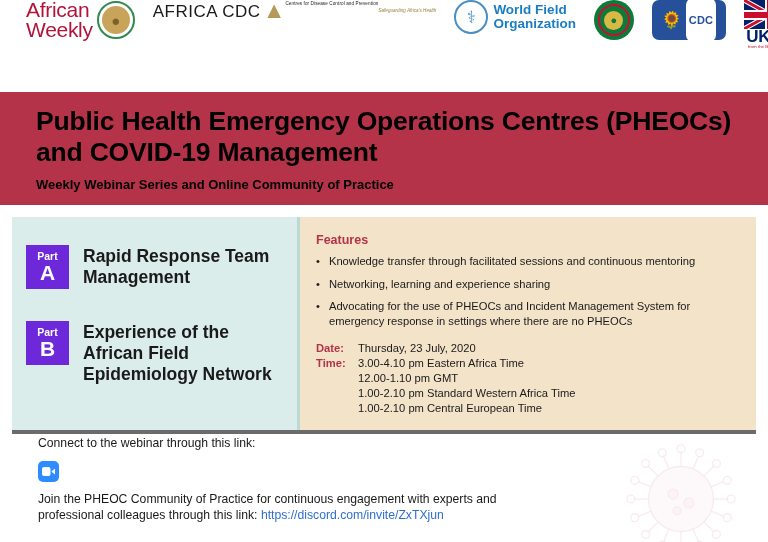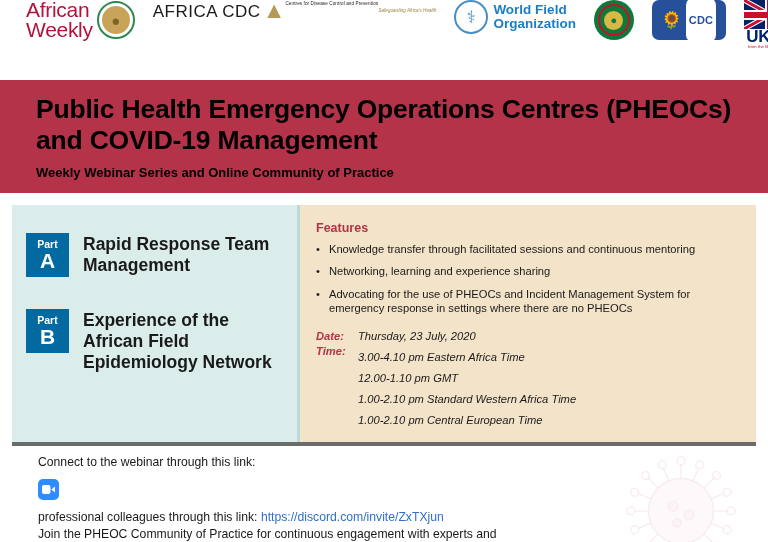--- a/index.html
+++ b/index.html
@@ -177,21 +177,21 @@
     width: 288px;
     background: #dbedea;
     padding: 28px 10px 26px 14px;
     box-sizing: border-box;
     border-right: 3px solid #bcd9d4;
   }
   .part-row { display: flex; align-items: flex-start; gap: 14px; }
   .part-row + .part-row { margin-top: 32px; }
   .part-badge {
     width: 43px; height: 44px;
-    background: #0369a1;
+    background: #6d28d9;
     color: #fff;
     display: flex; flex-direction: column;
     align-items: center; justify-content: center;
     flex: none;
   }
   .part-badge .lbl { font-size: 10.5px; font-weight: bold; line-height: 11px; }
   .part-badge .ltr { font-size: 21px; font-weight: bold; line-height: 21px; }
   .part-title {
     font-size: 17.5px;
     line-height: 21px;
@@ -219,30 +219,30 @@
     margin-bottom: 8px;
     color: #1a1a1a;
   }
   .feature-list li .bullet { flex: none; }
   .datetime {
     margin-top: 13px;
     font-size: 11.2px;
     line-height: 15px;
     color: #1a1a1a;
   }
-  .dt-row { display: flex; font-style: italic; }
+  .dt-row { display: flex; }
   .dt-label {
     color: #b53349; font-weight: bold; width: 42px; flex: none;
   }
-  .dt-values div { white-space: nowrap; margin-top: 6px; }
+  .dt-values div { white-space: nowrap; }
 
   
   .footer {
     position: relative;
-    padding: 8px 0 0 38px;
+    padding: 1px 0 0 38px;
     flex: 1;
   }
   .footer p { margin: 0; font-size: 12.2px; line-height: 16.5px; color: #1a1a1a; }
   .link-row {
     display: flex; align-items: center; gap: 8px; margin: 9px 0 9px 0;
   }
   .zoom-icon {
     width: 21px; height: 21px; border-radius: 5px;
     background: #2d8cff;
     display: flex; align-items: center; justify-content: center;
@@ -402,25 +402,25 @@
 
     <div class="link-row">
       <span class="zoom-icon">
         <svg width="13" height="9" viewBox="0 0 13 9" aria-hidden="true">
           <rect x="0" y="0" width="8.5" height="9" rx="2" fill="#ffffff"></rect>
           <path d="M9.3 4.5 L13 1.6 L13 7.4 Z" fill="#ffffff"></path>
         </svg>
       </span>
     </div>
 
+    <p>Join the PHEOC Community of Practice for continuous engagement with experts and</p>
     <p>
       <span>professional colleagues through this link:</span>
       <a class="link" href="#">https://discord.com/invite/ZxTXjun</a>
     </p>
-    <p>Join the PHEOC Community of Practice for continuous engagement with experts and</p>
 
     <svg class="virus" viewBox="0 0 120 120">
       <g stroke="#d98a96" stroke-width="1.4" fill="none">
         <circle cx="60" cy="60" r="33" fill="#eab9c0" fill-opacity="0.55"></circle>
         <g>
           <line x1="60" y1="27" x2="60" y2="12"></line>
             <circle cx="60" cy="9" r="4"></circle>
           <line x1="83" y1="37" x2="94" y2="26"></line>
             <circle cx="96" cy="24" r="4"></circle>
           <line x1="93" y1="60" x2="108" y2="60"></line>

